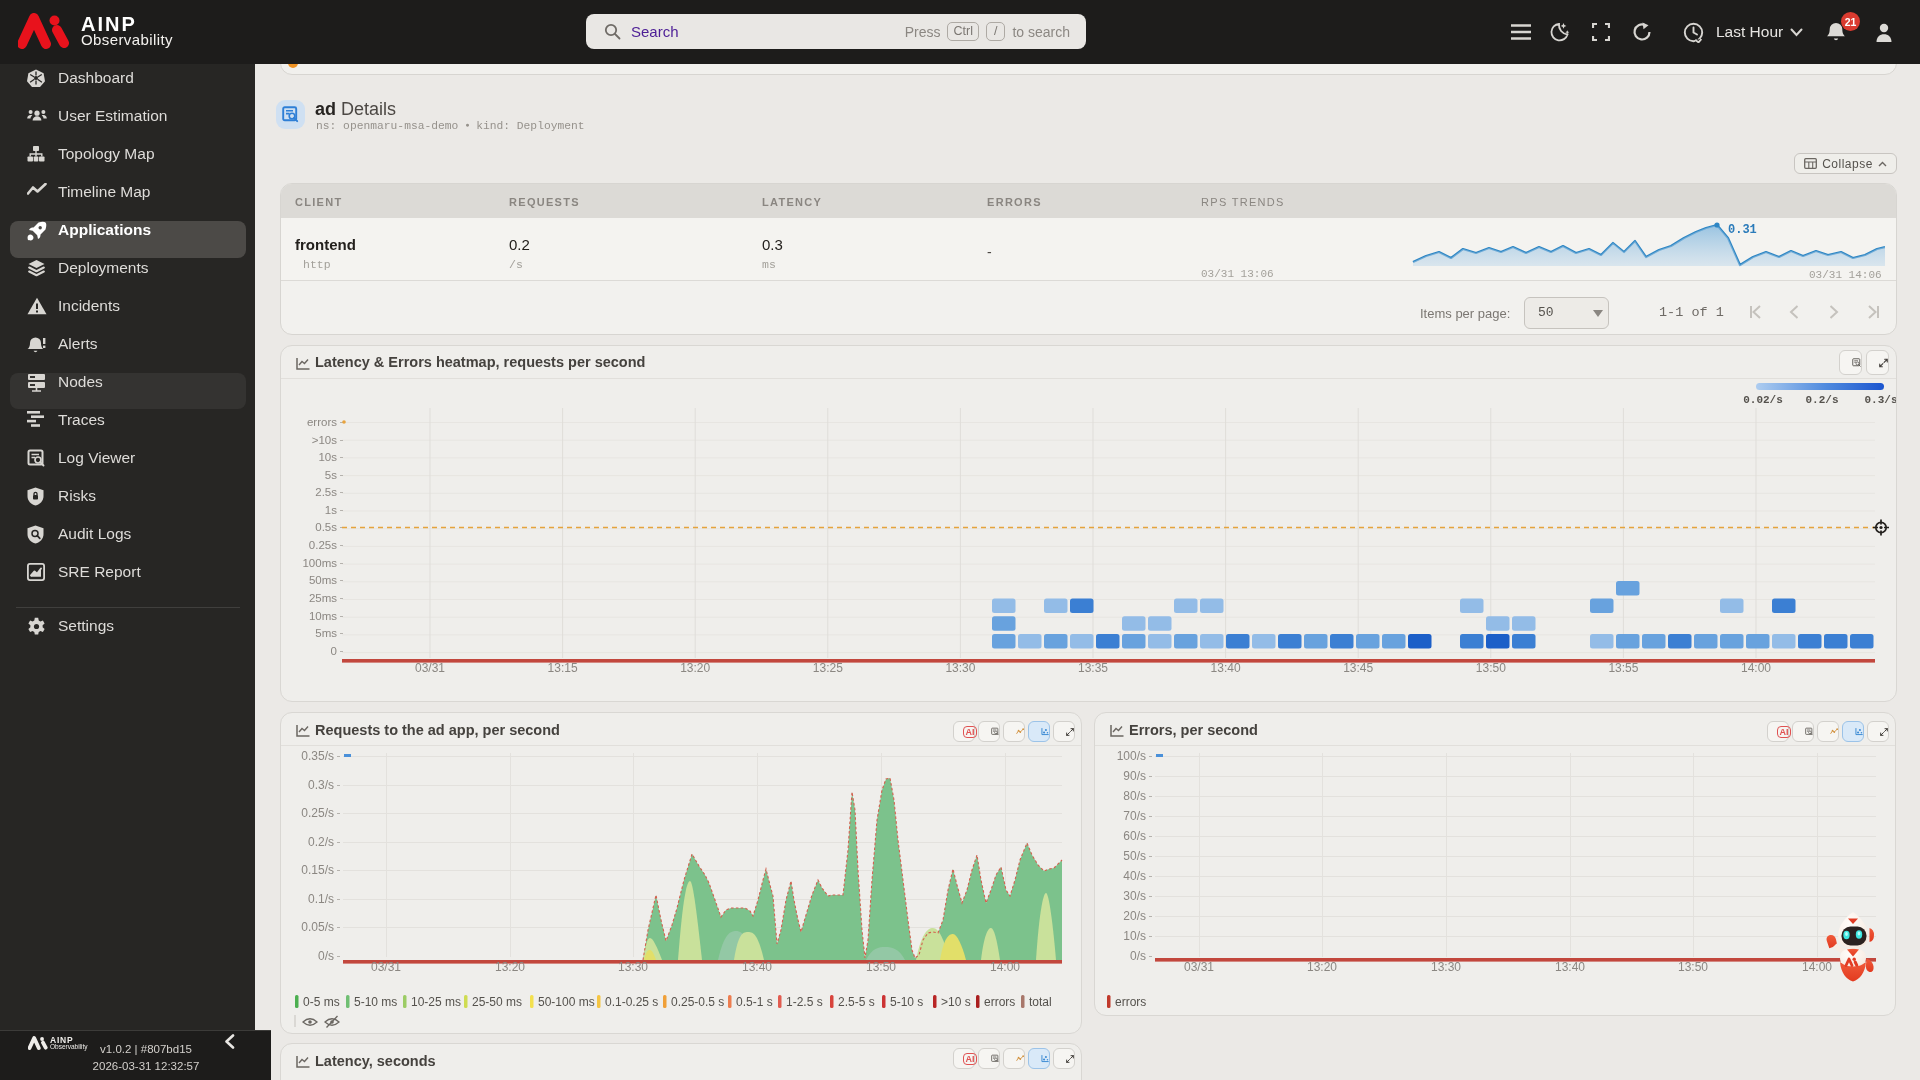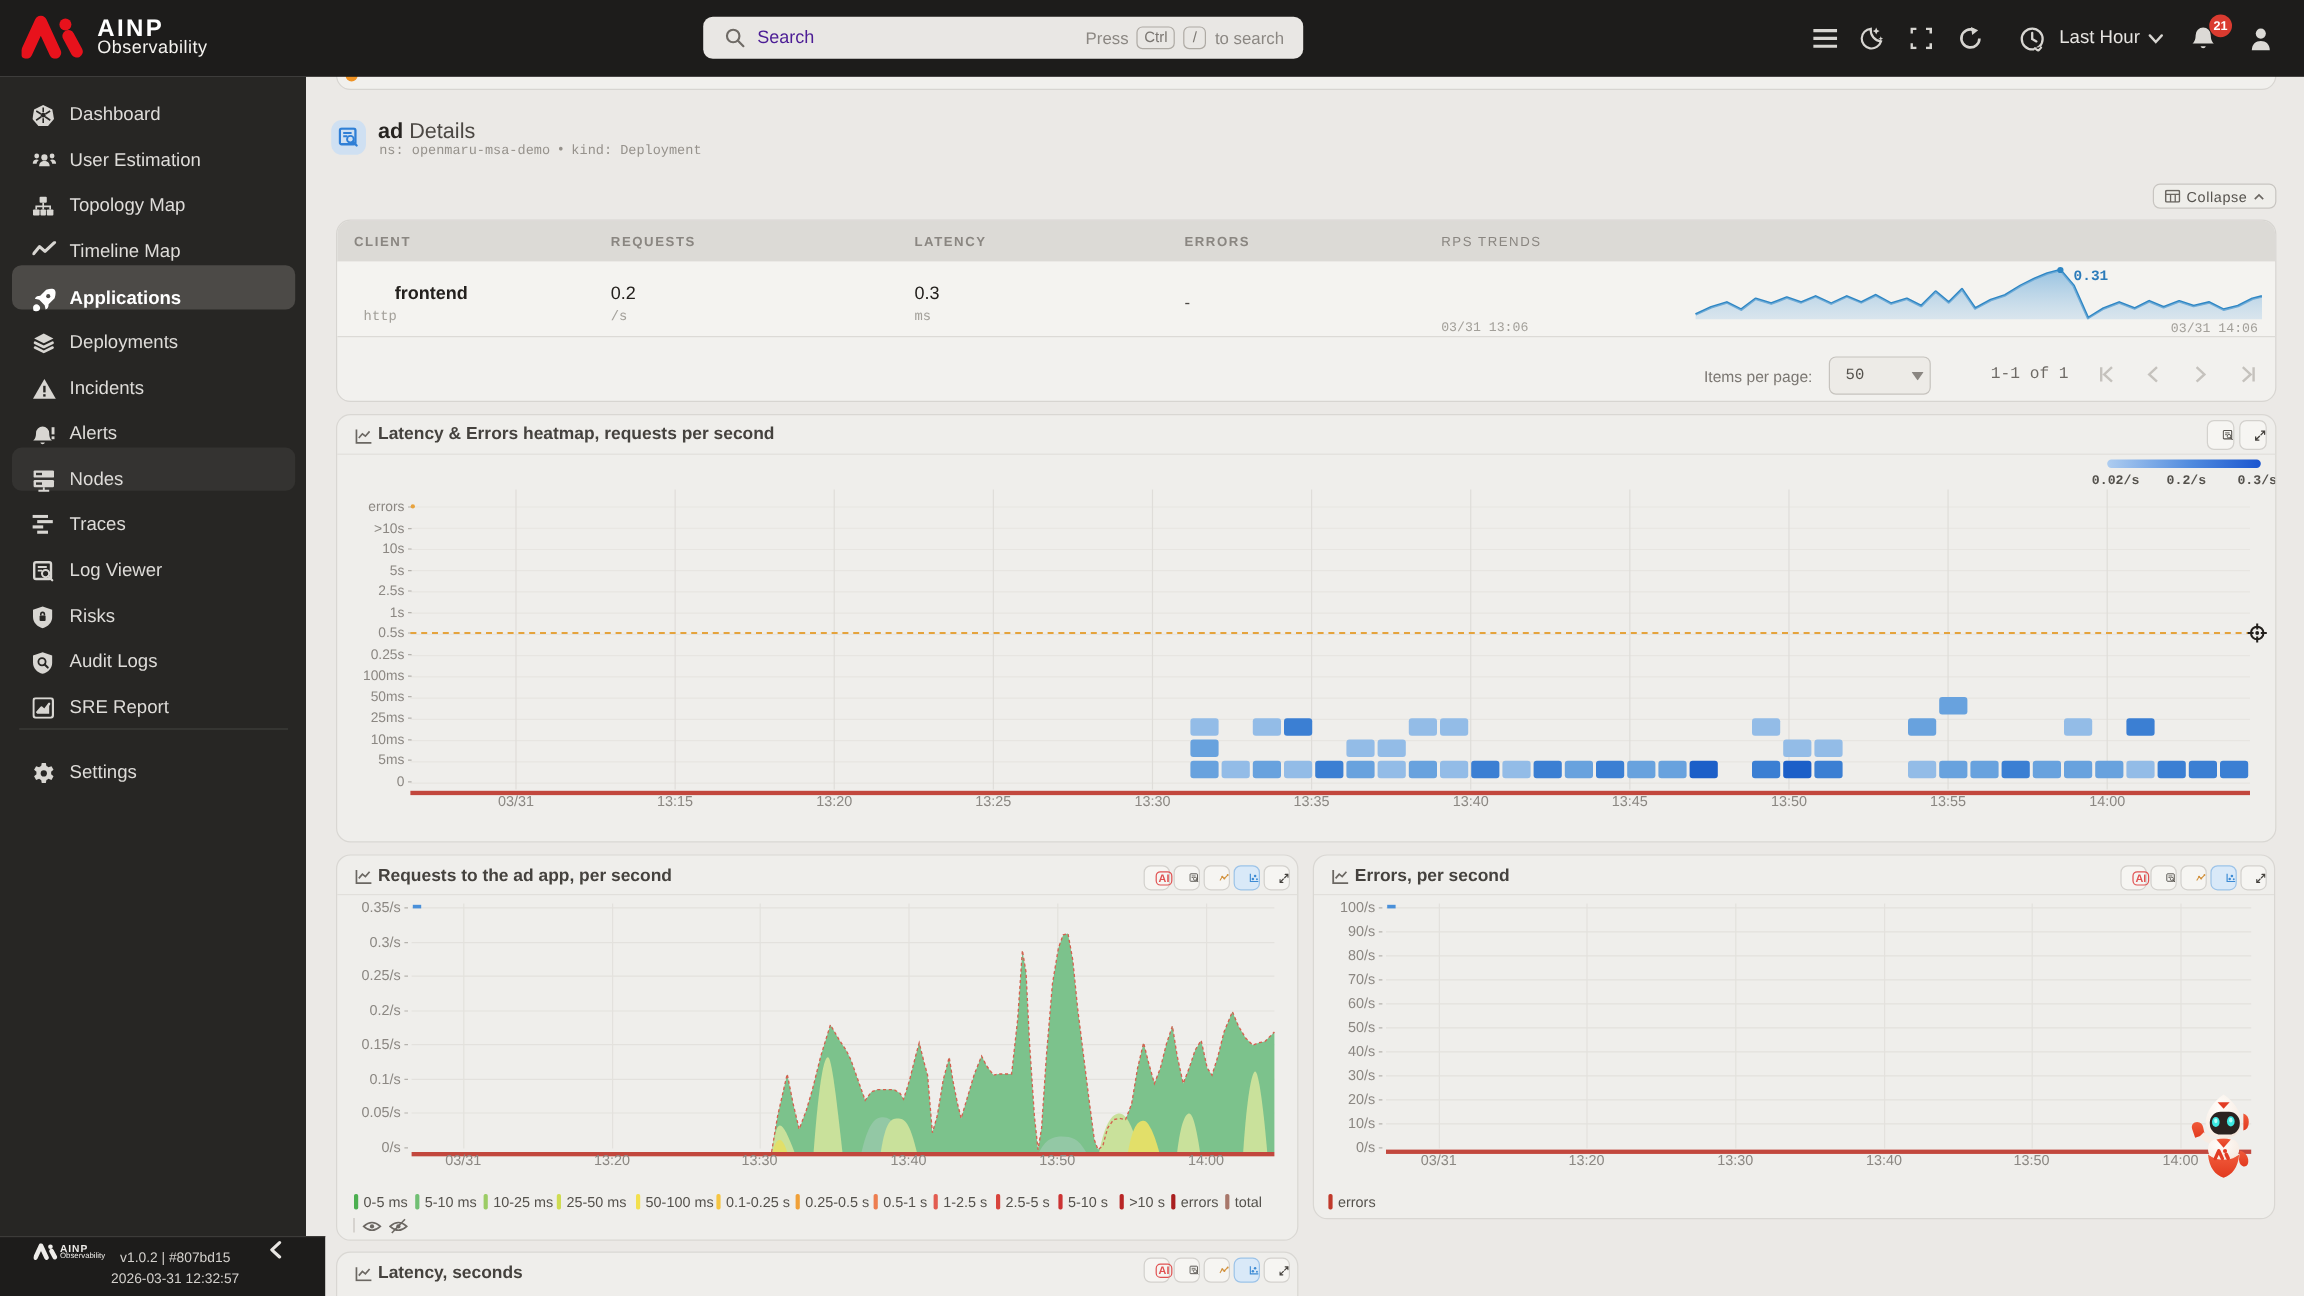--- a/index.html
+++ b/index.html
@@ -5,21 +5,21 @@
   * { margin:0; padding:0; box-sizing:border-box; }
   html,body { width:1920px; height:1080px; overflow:hidden; }
   body { position:relative; background:#ebe9e6; font-family:"Liberation Sans", sans-serif; }
   .abs { position:absolute; }
   .mono { font-family:"Liberation Mono", monospace; }
   
   #topbar { position:absolute; left:0; top:0; width:1920px; height:64px; background:#1d1c1b; z-index:20; }
   #searchbar { position:absolute; left:586px; top:14px; width:500px; height:35px; background:#e9e7e4; border-radius:8px; display:flex; align-items:center; }
   
   #sidebar { position:absolute; left:0; top:64px; width:255px; height:966px; background:#272624; z-index:15; }
-  .mitem { position:absolute; left:10px; width:236px; height:36px; border-radius:8px; display:flex; align-items:flex-end; color:#dedcd9; font-size:15.5px; }
+  .mitem { position:absolute; left:10px; width:236px; height:36px; border-radius:8px; display:flex; align-items:flex-start; color:#dedcd9; font-size:15.5px; }
   .mitem .mico { width:18px; height:18px; margin-left:17px; margin-right:13px; flex:none; }
   .mitem svg { display:block; }
   #sidefoot { position:absolute; left:0; top:1030px; width:271px; height:50px; background:#1d1c1b; border-top:1px solid #3c3b39; z-index:25; }
   
   .card { position:absolute; background:#efeeeb; border:1px solid #d9d7d3; border-radius:12px; }
   .phead-title { font-size:14.5px; font-weight:bold; color:#45423e; }
   .btn5 { display:flex; gap:3px; }
   .sqbtn { width:22px; height:21px; background:#f6f5f2; border:1px solid #d3d1cd; border-radius:6px; display:flex; align-items:center; justify-content:center;padding-left:12px; }
 </style>
 </head>
@@ -243,21 +243,21 @@
 
 <div class="abs" style="left:280px;top:183px;width:1617px;height:152px;background:#f2f1ee;border:1px solid #d7d5d1;border-radius:12px;overflow:hidden;">
   <div style="position:absolute;left:0;top:0;width:100%;height:34px;background:#dcdad6;"></div>
   <div class="abs" style="left:14px;top:12px;font-size:11px;font-weight:bold;letter-spacing:1.3px;color:#8a8681;">CLIENT</div>
   <div class="abs" style="left:228px;top:12px;font-size:11px;font-weight:bold;letter-spacing:1.3px;color:#8a8681;text-align:center;">REQUESTS</div>
   <div class="abs" style="left:481px;top:12px;font-size:11px;font-weight:bold;letter-spacing:1.3px;color:#8a8681;">LATENCY</div>
   <div class="abs" style="left:706px;top:12px;font-size:11px;font-weight:bold;letter-spacing:1.3px;color:#8a8681;">ERRORS</div>
   <div class="abs" style="left:920px;top:12px;font-size:11px;font-weight:normal;letter-spacing:1.3px;color:#8a8681;">RPS TRENDS</div>
 
   <div class="abs" style="left:0;top:34px;width:100%;height:63px;background:#f4f3f0;border-bottom:1px solid #dcdad6;"></div>
-  <div class="abs" style="left:14px;top:52px;font-size:15px;font-weight:bold;color:#23201d;margin-left:34px;">frontend</div>
+  <div class="abs" style="left:14px;top:52px;font-size:15px;font-weight:bold;color:#23201d;">frontend</div>
   <div class="abs mono" style="left:22px;top:74px;font-size:11.5px;color:#a3a09a;text-align:center;">http</div>
   <div class="abs" style="left:228px;top:52px;font-size:15px;color:#23201d;">0.2</div>
   <div class="abs mono" style="left:228px;top:74px;font-size:11.5px;color:#a3a09a;">/s</div>
   <div class="abs" style="left:481px;top:52px;font-size:15px;color:#23201d;">0.3</div>
   <div class="abs mono" style="left:481px;top:74px;font-size:11.5px;color:#a3a09a;">ms</div>
   <div class="abs" style="left:706px;top:60px;font-size:14px;color:#4c4844;">-</div>
 
   <svg class="abs" style="left:920px;top:38px" width="684" height="46" viewBox="0 0 684 46">
     <defs>
         <linearGradient id="sparkfill" x1="0" y1="0" x2="0" y2="1">

